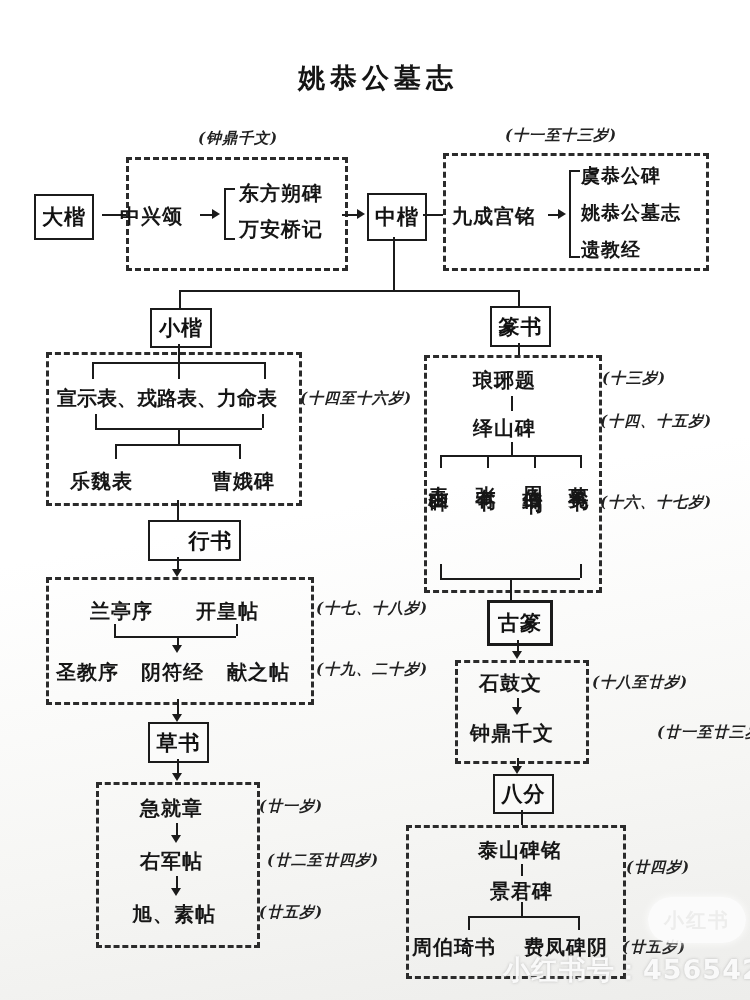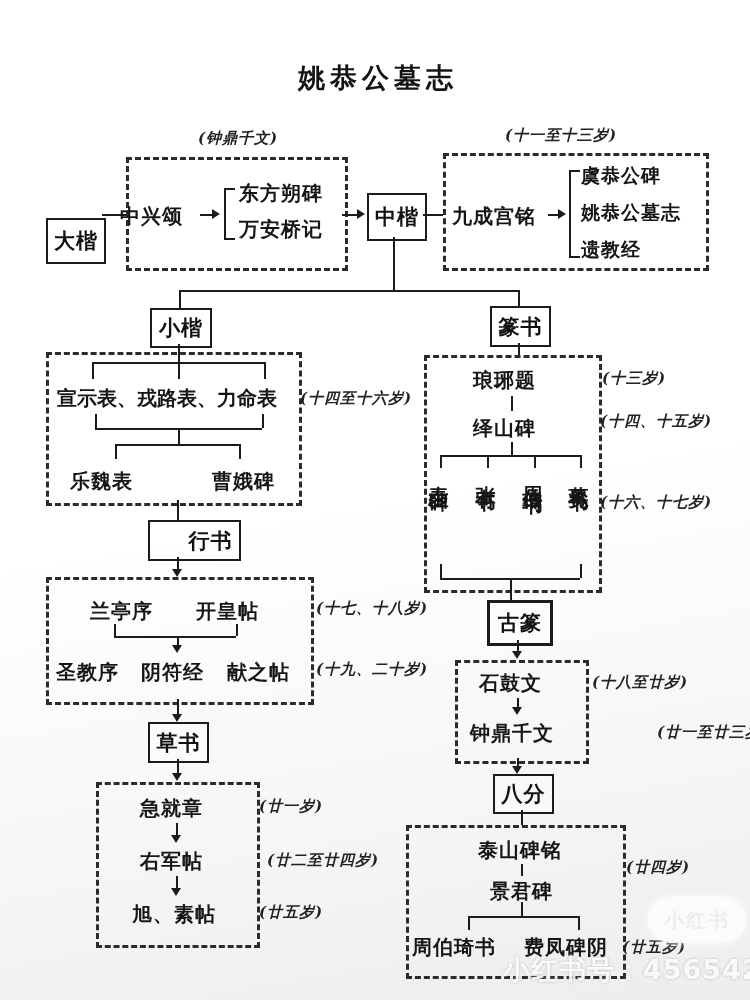--- a/index.html
+++ b/index.html
@@ -32,21 +32,21 @@
            color:rgba(252,252,252,.95);text-shadow:0 0 3px rgba(160,160,160,.65);white-space:nowrap;}
 </style>
 </head>
 <body>
 
 <div class="stage">
 
   <div class="title" style="left:298px;top:60px;">姚恭公墓志</div>
 
   <div class="age" style="left:198px;top:129px;">(钟鼎千文)</div>
-  <div class="box" style="left:46px;top:194px;width:56px;height:42px;margin-top:24px;">
+  <div class="box" style="left:34px;top:194px;width:56px;height:42px;">
       <span>大楷</span>
     </div>
   <div class="hl" style="left:102px;top:214px;width:24px;"></div>
   <div class="dashed" style="left:126px;top:157px;width:216px;height:108px;"></div>
   <div class="txt" style="left:120px;top:203px;">中兴颂</div>
   <div class="hl" style="left:200px;top:214px;width:13px;"></div>
   <div class="ar" style="left:212px;top:209px;"></div>
   <div class="brk" style="left:224px;top:188px;height:48px;"></div>
   <div class="txt" style="left:239px;top:180px;font-family:Liberation Serif, serif;">东方朔碑</div>
   <div class="txt" style="left:239px;top:216px;">万安桥记</div>

